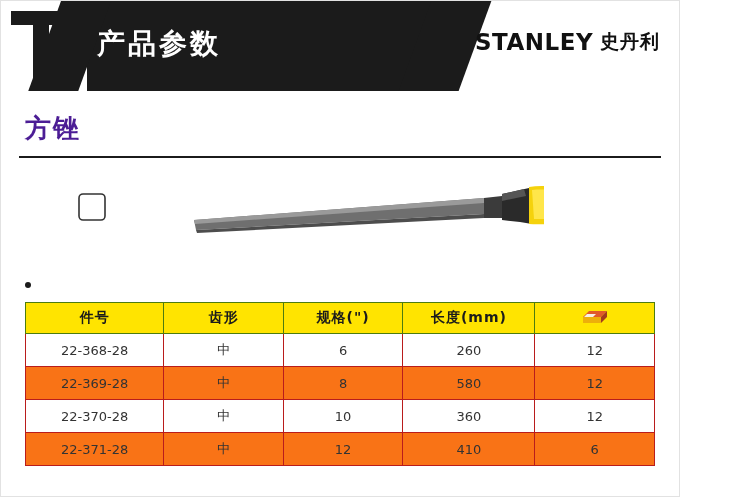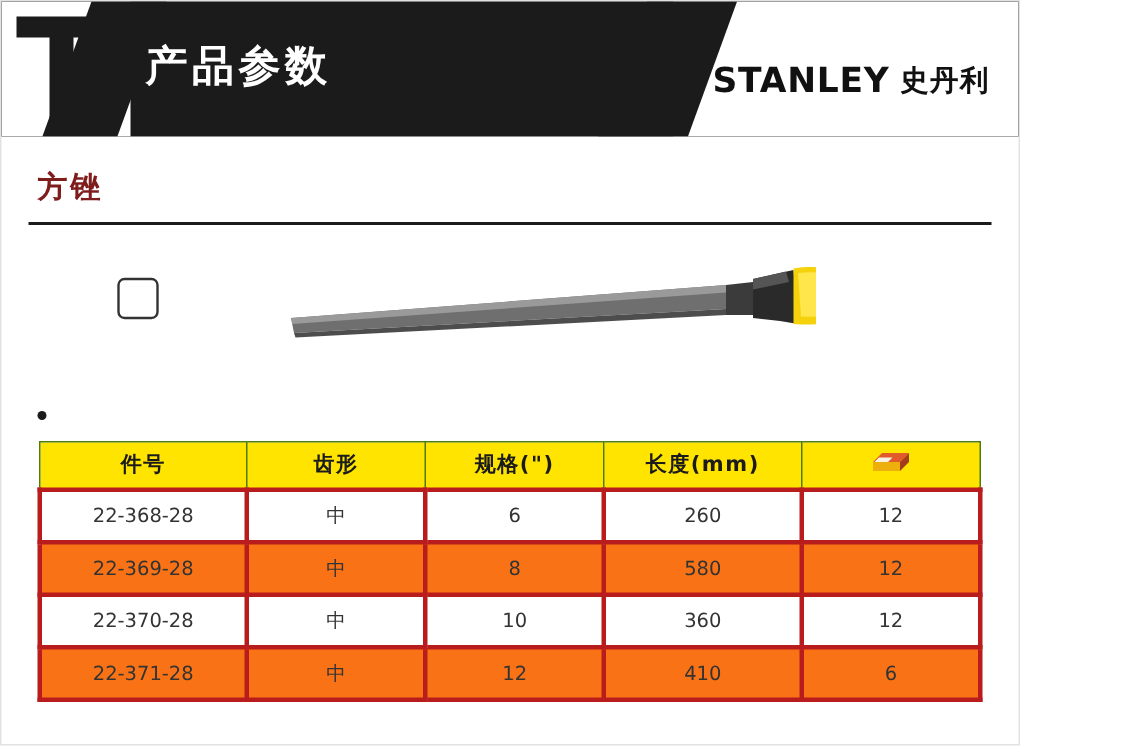--- a/index.html
+++ b/index.html
@@ -71,21 +71,20 @@
     background: #1b1b1b;
     transform: skewX(-20deg);
   }
   .brand-inner {
     position: absolute;
     left: 26px;
     top: 28px;
     display: flex;
     align-items: center;
     gap: 7px;
-    margin-top: 12px;
   }
   .brand-name {
     font-size: 23px;
     font-weight: bold;
     color: #111;
     letter-spacing: 0.5px;
   }
   .brand-cn {
     font-size: 19px;
     font-weight: bold;
@@ -94,23 +93,23 @@
   }
 
   
   .product-title-wrap {
     position: relative;
     margin: 0 18px;
     padding-top: 20px;
     padding-bottom: 8px;
   }
   .product-title {
-    font-size: 20px;
-    font-weight: bold;
-    color: #7f1d1d;
+    font-size: 26px;
+    font-weight: bold;
+    color: #4c1d95;
     letter-spacing: 2px;
     padding-left: 6px;
   }
   .title-rule {
     margin: 10px 0 0 0;
     height: 2px;
     background: #1b1b1b;
   }
 
   
@@ -163,21 +162,21 @@
     font-size: 14px;
     font-weight: bold;
     height: 28px;
     border: 1px solid #4d7c0f;
     text-align: center;
     letter-spacing: 1px;
   }
   .spec-table td {
     height: 30px;
     text-align: center;
-    border: 3px solid #b91c1c;
+    border: 1px solid #b91c1c;
     background: #ffffff;
     font-size: 13px;
     color: #333;
   }
   .spec-table tr.alt td {
     background: #f97316;
   }
   .pack-icon {
     display: inline-block;
     width: 26px;

